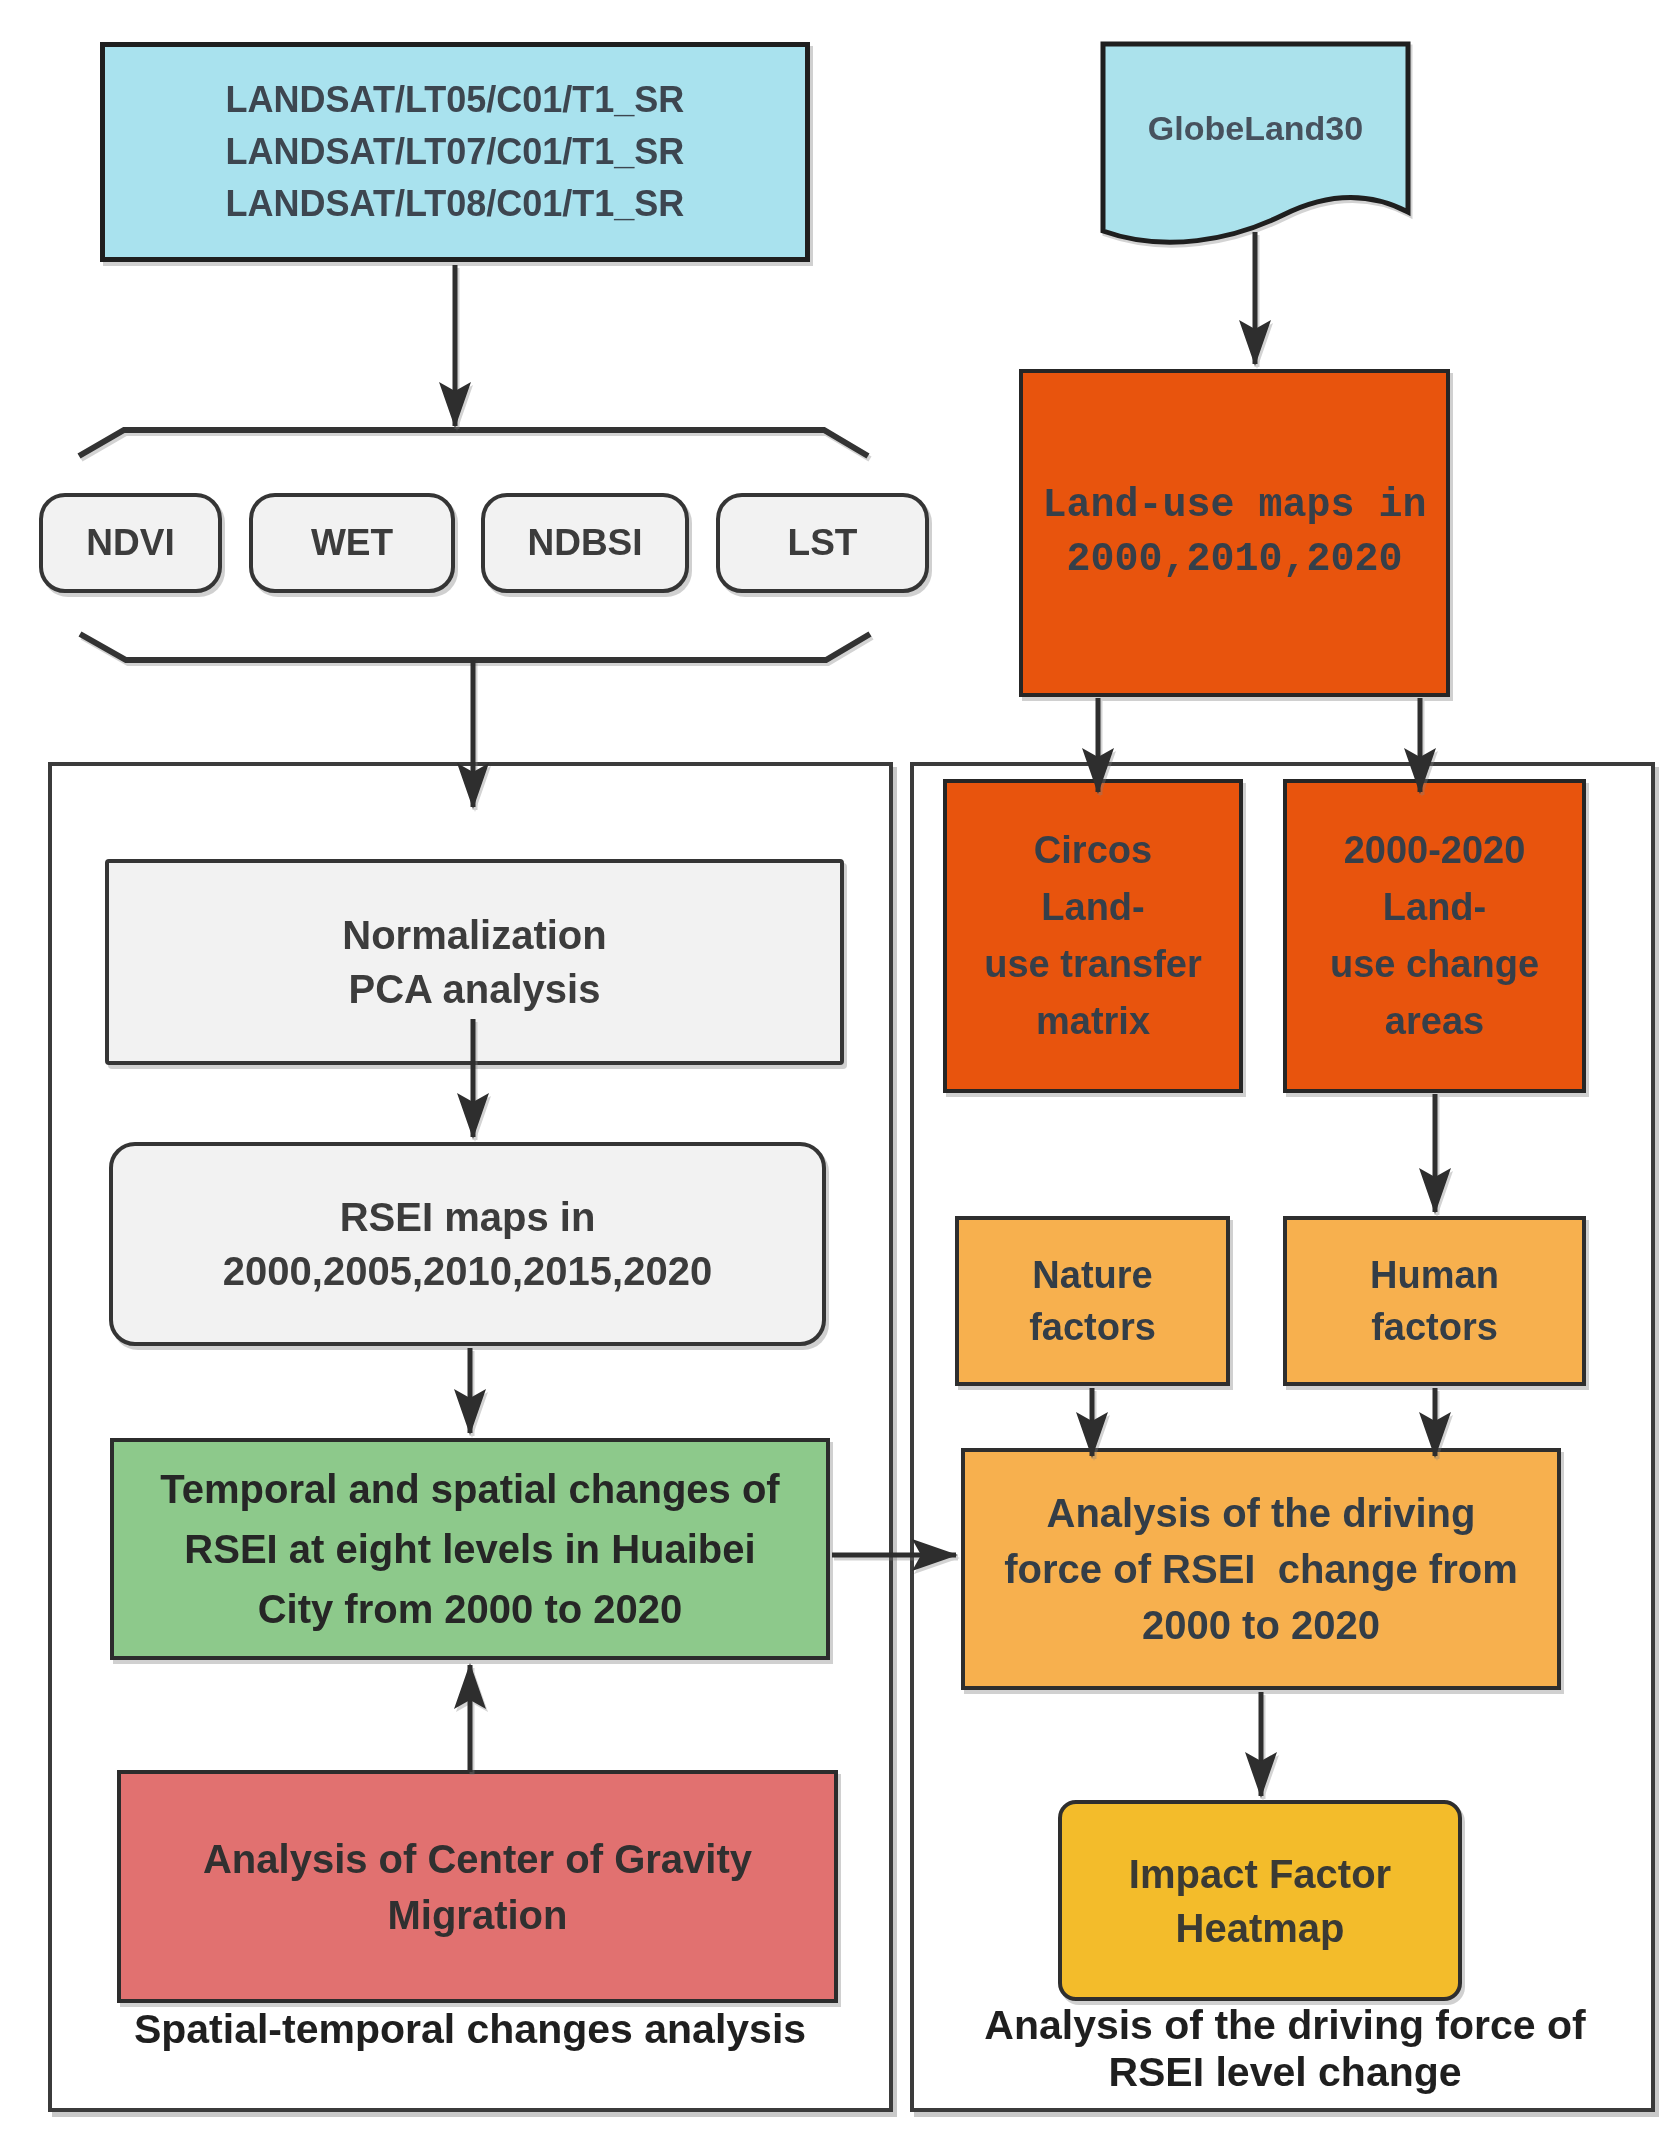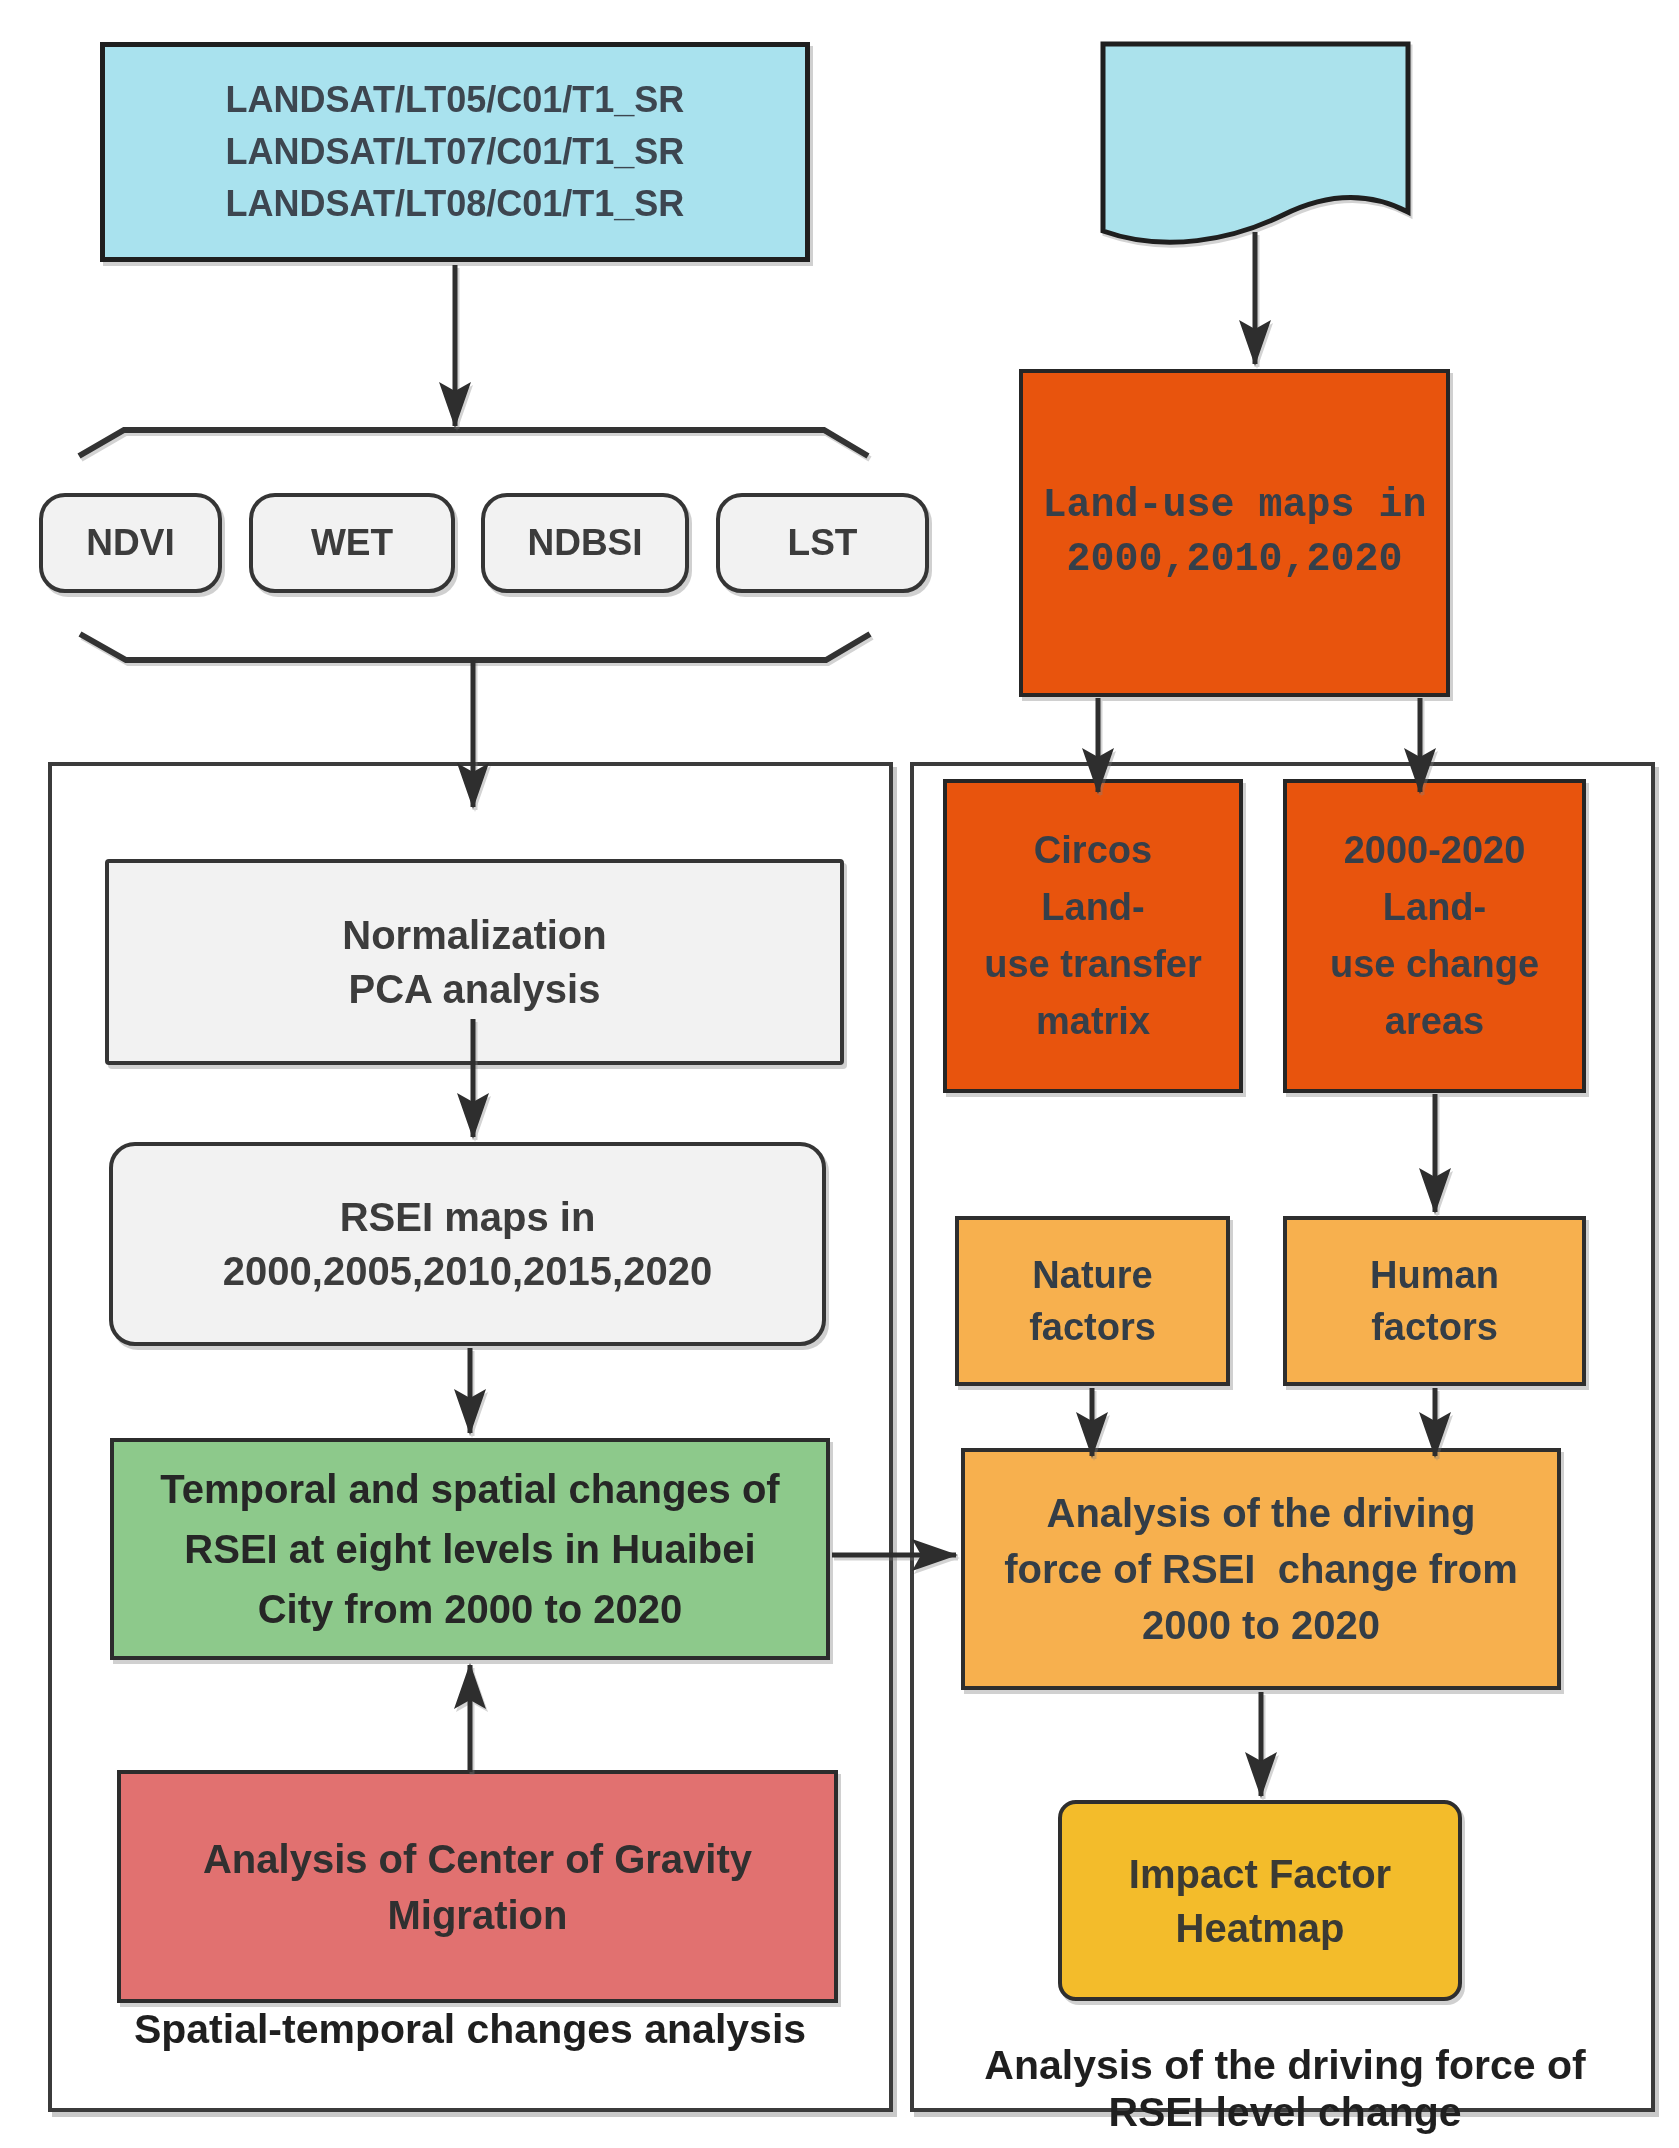--- a/index.html
+++ b/index.html
@@ -47,39 +47,42 @@
   #change-areas-box {left:1283px;top:779px;width:303px;height:314px;font-size:38px;line-height:57px;}
   #nature-box {left:955px; top:1216px;width:275px;height:170px;font-size:38px;line-height:52px;}
   #human-box  {left:1283px;top:1216px;width:303px;height:170px;font-size:38px;line-height:52px;}
   #driving-box{left:961px;top:1448px;width:600px;height:242px;font-size:40px;line-height:56px;}
   #heatmap-box{left:1058px;top:1800px;width:404px;height:201px;font-size:40px;line-height:54px;}
   .caption{
     position:absolute;z-index:2;text-align:center;color:#1f1f1f;
     font-size:41px;line-height:47px;font-weight:bold;
   }
   #caption-left {left:70px;top:2006px;width:800px;}
-  #caption-right{left:935px;top:2002px;width:700px;margin-top:40px;}
+  #caption-right{left:935px;top:2002px;width:700px;}
   svg.layer{position:absolute;left:0;top:0;z-index:4;pointer-events:none;
     filter:drop-shadow(2px 3px 0 rgba(130,130,130,.35));}
   svg#shapes-layer{z-index:1;}
 </style>
 </head>
 <body>
 
 <div id="canvas">
 
   <div class="panel" id="panel-left"></div>
   <div class="panel" id="panel-right"></div>
 
   <svg id="shapes-layer" class="layer" width="1679" height="2148">
     <path d="M1103,44 H1408 V212 C1368,191 1327,193 1283,215 C1232,240 1165,253 1103,231 Z" fill="#ABE2EC" stroke="#1f1f1f" stroke-width="5"></path>
     <polyline points="79,456 124,430 824,430 868,456" fill="none" stroke="#333333" stroke-width="6"></polyline>
     <polyline points="80,634 126,660 826,660 870,634" fill="none" stroke="#333333" stroke-width="6"></polyline>
   </svg>
 
+  <div id="globeland-label">
+    <span class="ln">GlobeLand30</span>
+  </div>
 
   <div class="bx cyan" id="landsat-box">
     <div class="ln">LANDSAT/LT05/C01/T1_SR</div>
     <div class="ln">LANDSAT/LT07/C01/T1_SR</div>
     <div class="ln">LANDSAT/LT08/C01/T1_SR</div>
   </div>
 
   <div class="bx gray" id="ndvi-box">
     <div class="ln">NDVI</div>
   </div>

